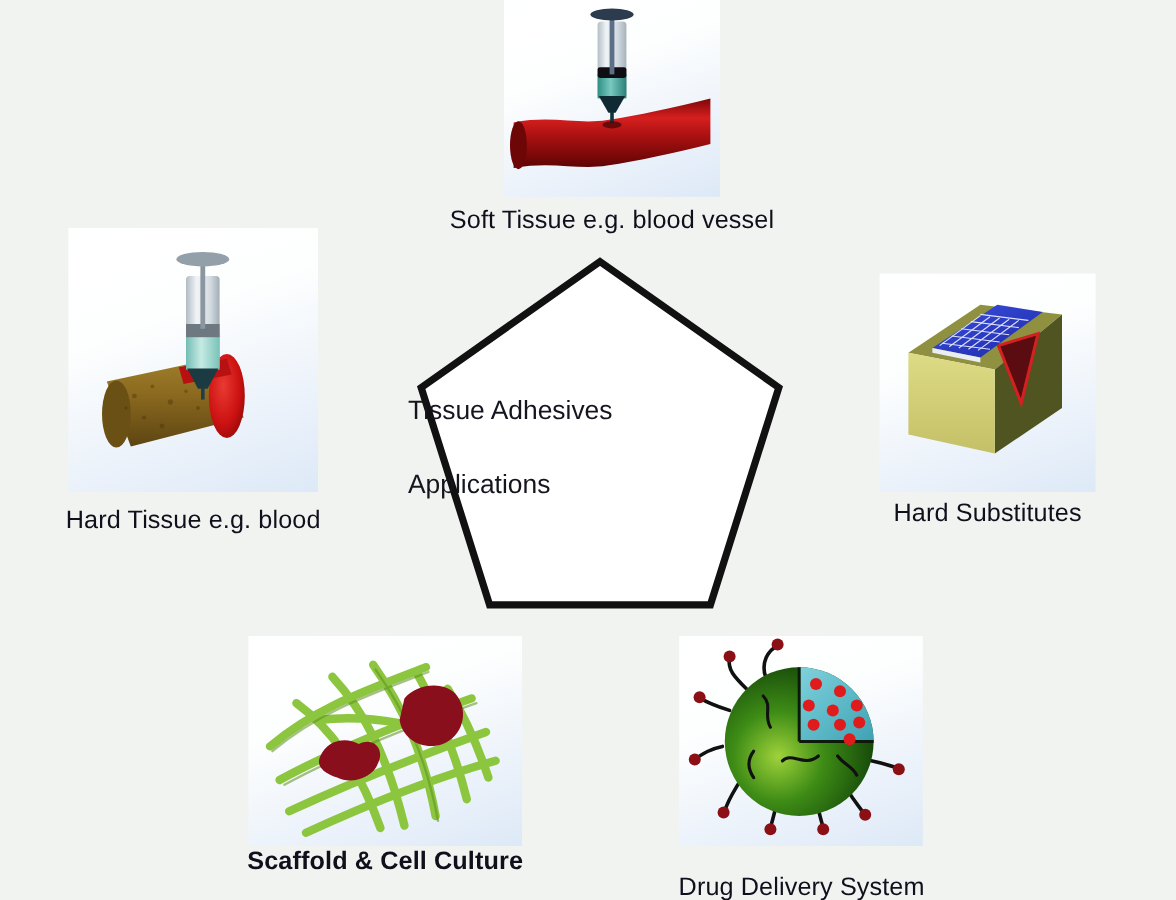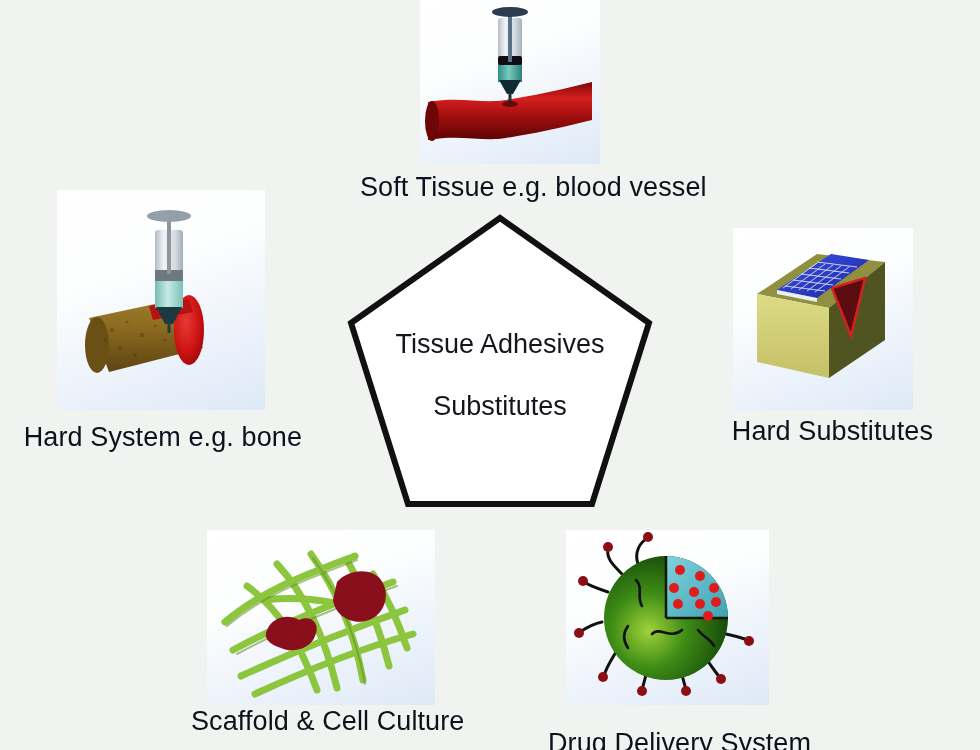--- a/index.html
+++ b/index.html
@@ -20,41 +20,40 @@
     background: #f1f3f1;
   }
   .panel {
     position: absolute;
     background: linear-gradient(160deg, #ffffff 0%, #fdfefe 35%, #eaf1fa 75%, #dde9f7 100%);
     overflow: hidden;
   }
   .panel svg { display: block; width: 100%; height: 100%; }
   .caption {
     position: absolute;
-    text-align: right;
+    text-align: center;
     color: #10101c;
-    font-size: 27px;
+    font-size: 21px;
     font-family: "Liberation Sans", sans-serif;
     letter-spacing: 0.1px;
     white-space: nowrap;
   }
   #pentagon-wrap {
     position: absolute;
     left: 340px;
     top: 205px;
     width: 320px;
     height: 310px;
   }
   #pentagon-wrap svg { display: block; }
   .pent-text {
     position: absolute;
     width: 100%;
-    text-align: center;
     color: #15151f;
-    font-size: 27px;
+    font-size: 22px;
     font-family: "Liberation Sans", sans-serif;
     white-space: nowrap;
   }
   #pent-line-1 { top: 124px; }
   #pent-line-2 { top: 186px; }
 </style>
 </head>
 <body>
 
 <div id="figure-root">
@@ -140,21 +139,21 @@
 
       <rect x="98" y="40" width="28" height="78" rx="3" fill="url(#barrelG2)" opacity="0.9"></rect>
       <rect x="98" y="88" width="28" height="30" fill="url(#gelG2)"></rect>
       <rect x="98" y="80" width="28" height="11" fill="#6d7880"></rect>
       <rect x="110" y="28" width="4" height="56" fill="#8c969e"></rect>
       <ellipse cx="112" cy="26" rx="22" ry="6" fill="#93a0aa"></ellipse>
       <path d="M99,117 L125,117 L116,134 L108,134 Z" fill="#1c3a42"></path>
       <rect x="110.5" y="133" width="3" height="10" fill="#1e3f48"></rect>
     </svg>
   </div>
-  <div class="caption" style="left:20px; top:422px; width:282px;">Hard System e.g. bone</div>
+  <div class="caption" style="left:20px; top:422px; width:282px;">Hard Tissue e.g. blood</div>
 
   <div class="panel" style="left:733px; top:228px; width:180px; height:182px;">
     <svg viewBox="0 0 180 182" preserveAspectRatio="none">
       <defs>
         <linearGradient id="skinFrontG" x1="0" y1="0" x2="0" y2="1">
           <stop offset="0%" stop-color="#dedb86"></stop>
           <stop offset="100%" stop-color="#c3c067"></stop>
         </linearGradient>
         <linearGradient id="meshG" x1="0" y1="0" x2="1" y2="1">
           <stop offset="0%" stop-color="#3d52e0"></stop>
@@ -205,21 +204,21 @@
       </g>
       <g stroke="#5e9022" stroke-width="2" stroke-linecap="round" fill="none" opacity="0.55">
         <path d="M20,96 C58,64 98,50 150,30"></path>
         <path d="M30,124 C74,100 122,80 190,56"></path>
         <path d="M106,28 C130,62 148,100 158,154"></path>
       </g>
       <path d="M60,100 C66,86 82,84 92,90 C104,84 114,94 108,106 C104,118 86,124 74,118 C62,114 56,108 60,100 Z" fill="#8a0f1c"></path>
       <path d="M130,52 C142,38 166,38 174,50 C184,64 178,84 162,90 C146,96 128,86 126,70 Z" fill="#8a0f1c"></path>
     </svg>
   </div>
-  <div class="caption" style="left:191px; top:706px; width:260px;">Scaffold &amp; Cell Culture</div>
+  <div class="caption" style="left:191px; top:706px; width:260px;font-weight:bold;">Scaffold &amp; Cell Culture</div>
 
   <div class="panel" style="left:566px; top:530px; width:203px; height:175px;">
     <svg viewBox="0 0 203 175" preserveAspectRatio="none">
       <defs>
         <radialGradient id="sphereG" cx="0.36" cy="0.6" r="0.72">
           <stop offset="0%" stop-color="#9fd23a"></stop>
           <stop offset="42%" stop-color="#3e8c16"></stop>
           <stop offset="100%" stop-color="#0d3b07"></stop>
         </radialGradient>
         <linearGradient id="cutG" x1="0" y1="0" x2="1" y2="1">
@@ -276,16 +275,16 @@
       </g>
     </svg>
   </div>
   <div class="caption" style="left:548px; top:728px; width:240px;">Drug Delivery System</div>
 
   <div id="pentagon-wrap">
     <svg width="320" height="310" viewBox="0 0 320 310">
       <polygon points="160,13 309,118 252,299 68,299 11,118" fill="#ffffff" stroke="#111111" stroke-width="6" stroke-linejoin="miter"></polygon>
     </svg>
     <div class="pent-text" id="pent-line-1">Tissue Adhesives</div>
-    <div class="pent-text" id="pent-line-2">Substitutes</div>
+    <div class="pent-text" id="pent-line-2">Applications</div>
   </div>
 
 </div>
 
 </body></html>

